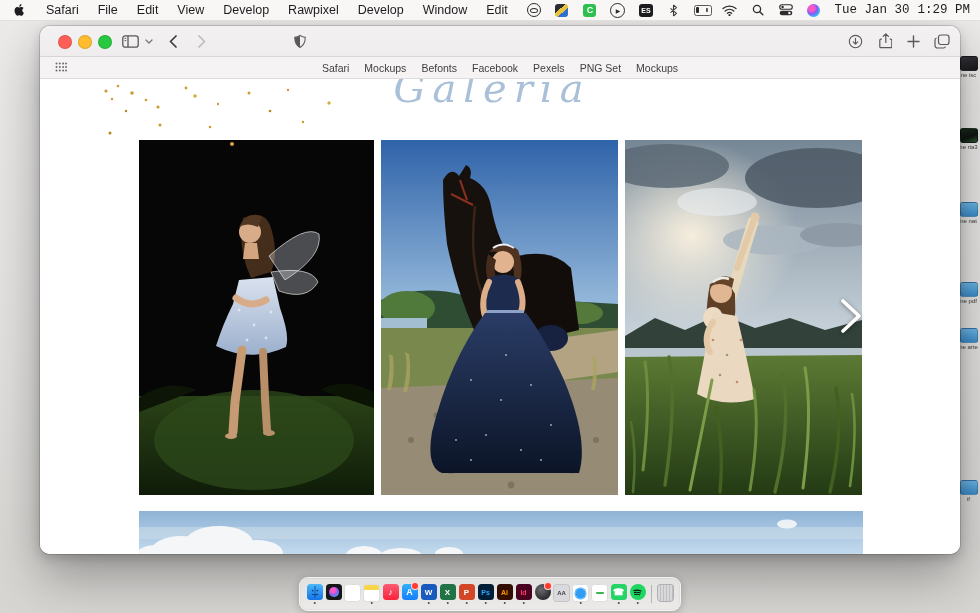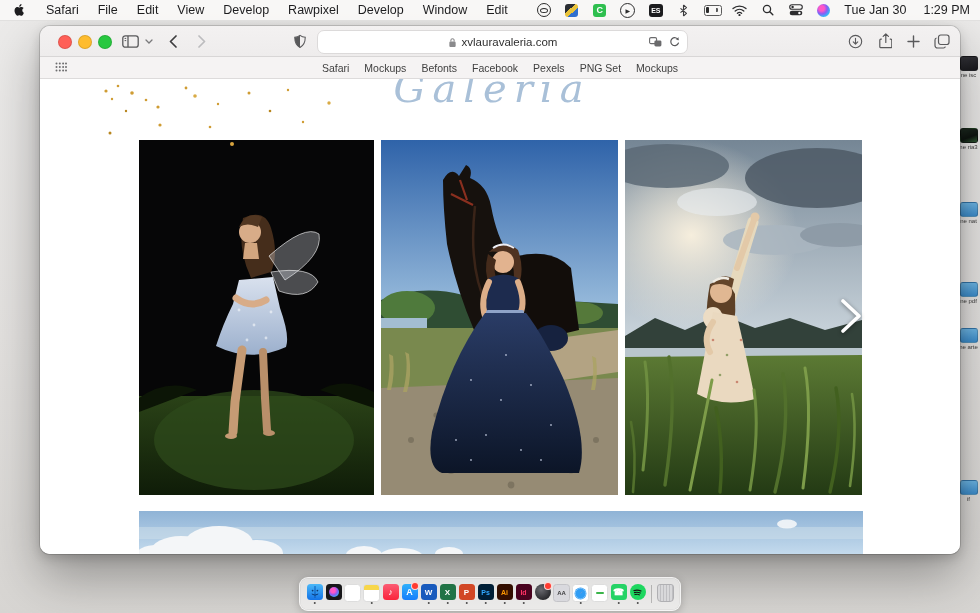--- a/index.html
+++ b/index.html
@@ -21,21 +21,21 @@
   .flagapp{width:13px;height:13px;border-radius:3px;background:linear-gradient(140deg,#2a2d33 0 38%,#e8c23a 38% 62%,#2f6fd0 62%);}
   .greenc{width:13px;height:13px;border-radius:3px;background:#2fbf4f;color:#fff;font-size:9px;font-weight:bold;display:flex;align-items:center;justify-content:center;}
   .playc{width:13px;height:13px;border:1.3px solid #2c2c2c;border-radius:50%;color:#2c2c2c;font-size:6px;display:flex;align-items:center;justify-content:center;}
   .eskey{width:14px;height:13px;border-radius:3px;background:#1c1c1e;color:#fff;font-size:7px;font-weight:bold;display:flex;align-items:center;justify-content:center;}
   .battery{position:relative;width:20px;height:10px;}
   .battery .shell{position:absolute;left:0;top:0;width:16px;height:9px;border:1px solid #5a5a5a;border-radius:2.5px;}
   .battery .nub{position:absolute;right:1px;top:3px;width:2px;height:4px;background:#5a5a5a;border-radius:0 1px 1px 0;}
   .battery .chg{position:absolute;left:1.5px;top:1.5px;width:3.5px;height:6px;background:#2c2c2c;border-radius:1px;}
   .siri-orb{width:13px;height:13px;border-radius:50%;
     background:radial-gradient(circle at 36% 34%, #ff58c6 0 22%, #8a5cf5 45%, #2fb9f6 72%, #0b5ed7 100%);}
-  .clock{display:flex;gap:17px;white-space:nowrap;}
+  .clock{display:flex;gap:8px;white-space:nowrap;font-family:Liberation Mono, monospace;}
 
   
   .dfiles{position:absolute;right:0;top:56px;width:23px;height:520px;z-index:5;}
   .df{position:absolute;right:1px;width:21px;text-align:center;}
   .df .fic{width:16px;height:13px;margin:0 auto;border-radius:3px;border:1px solid rgba(0,0,0,.18);}
   .fic.dark{background:linear-gradient(160deg,#35353a,#18181c);}
   .fic.thumb{background:linear-gradient(160deg,#1d2a20,#0e1410 60%,#2f5a33);}
   .fic.blue{background:linear-gradient(180deg,#6cb5e4,#3c8ccb);}
   .df .flabel{font-size:6px;line-height:6.5px;color:#3c3c3c;word-break:break-all;margin-top:1px;}
 
@@ -257,43 +257,20 @@
             <defs>
               <clipPath id="halfL">
                 <rect x="0" y="0" width="8" height="16"></rect>
               </clipPath>
             </defs>
             <path d="M8,1 C10,2.6 12,3.1 14,3.1 C14,8.2 12.1,12.6 8,14.8 C3.9,12.6 2,8.2 2,3.1 C4,3.1 6,2.6 8,1 Z" fill="none" stroke="#59595b" stroke-width="1.2"></path>
             <path d="M8,1 C10,2.6 12,3.1 14,3.1 C14,8.2 12.1,12.6 8,14.8 C3.9,12.6 2,8.2 2,3.1 C4,3.1 6,2.6 8,1 Z" fill="#59595b" clip-path="url(#halfL)"></path>
           </svg>
       </span>
 
-      <div class="urlbar">
-        <span style="display:flex">
-          <svg width="9" height="11" viewBox="0 0 10 12">
-              <rect x="1.5" y="5" width="7" height="6" rx="1.2" fill="#8a8a8c"></rect>
-              <path d="M3.2,5 V3.6 a1.8,1.8 0 0 1 3.6,0 V5" stroke="#8a8a8c" stroke-width="1.2" fill="none"></path>
-            </svg>
-        </span>
-        <span>xvlauravaleria.com</span>
-        <span class="side">
-          <span style="display:flex">
-            <svg width="13" height="10" viewBox="0 0 13 10">
-                <rect x="0.6" y="0.6" width="7" height="6" rx="1.4" stroke="#6a6a6c" stroke-width="1.1" fill="none"></rect>
-                <rect x="5.4" y="3.4" width="7" height="6" rx="1.4" fill="#6a6a6c"></rect>
-              </svg>
-          </span>
-          <span style="display:flex">
-            <svg width="11" height="12" viewBox="0 0 12 13">
-                <path d="M10,4 A4.3,4.3 0 1 0 10.3,7.6" stroke="#59595b" stroke-width="1.3" fill="none" stroke-linecap="round"></path>
-                <path d="M10.6,1.4 L10.2,4.4 L7.3,3.6 Z" fill="#59595b"></path>
-              </svg>
-          </span>
-        </span>
-      </div>
 
       <span class="tbtn" style="left:806px;width:18px">
         <svg width="15" height="15" viewBox="0 0 16 16">
             <circle cx="8" cy="8" r="6.6" stroke="#59595b" stroke-width="1.2" fill="none"></circle>
             <path d="M8,4.5 L8,10.5 M5.6,8.4 L8,10.8 L10.4,8.4" stroke="#59595b" stroke-width="1.2" fill="none" stroke-linecap="round" stroke-linejoin="round"></path>
           </svg>
       </span>
       <span class="tbtn" style="left:836px;width:18px">
         <svg width="13" height="16" viewBox="0 0 13 16">
             <path d="M2.5,6 h-1 a1,1 0 0 0 -1,1 v6.5 a1,1 0 0 0 1,1 h10 a1,1 0 0 0 1,-1 V7 a1,1 0 0 0 -1,-1 h-1" stroke="#59595b" stroke-width="1.2" fill="none" transform="translate(0.3,0.2)"></path>

